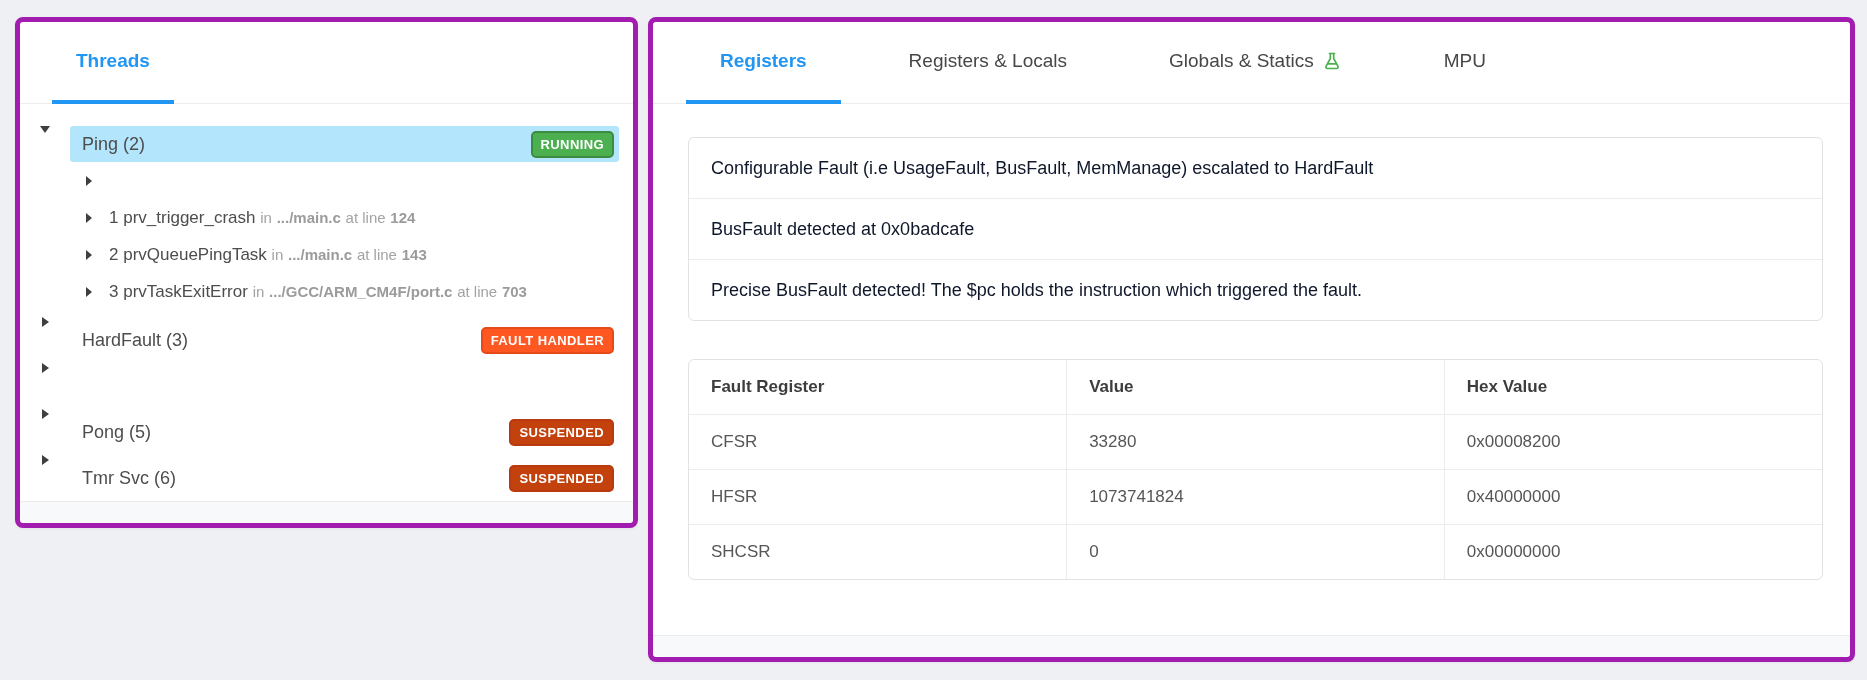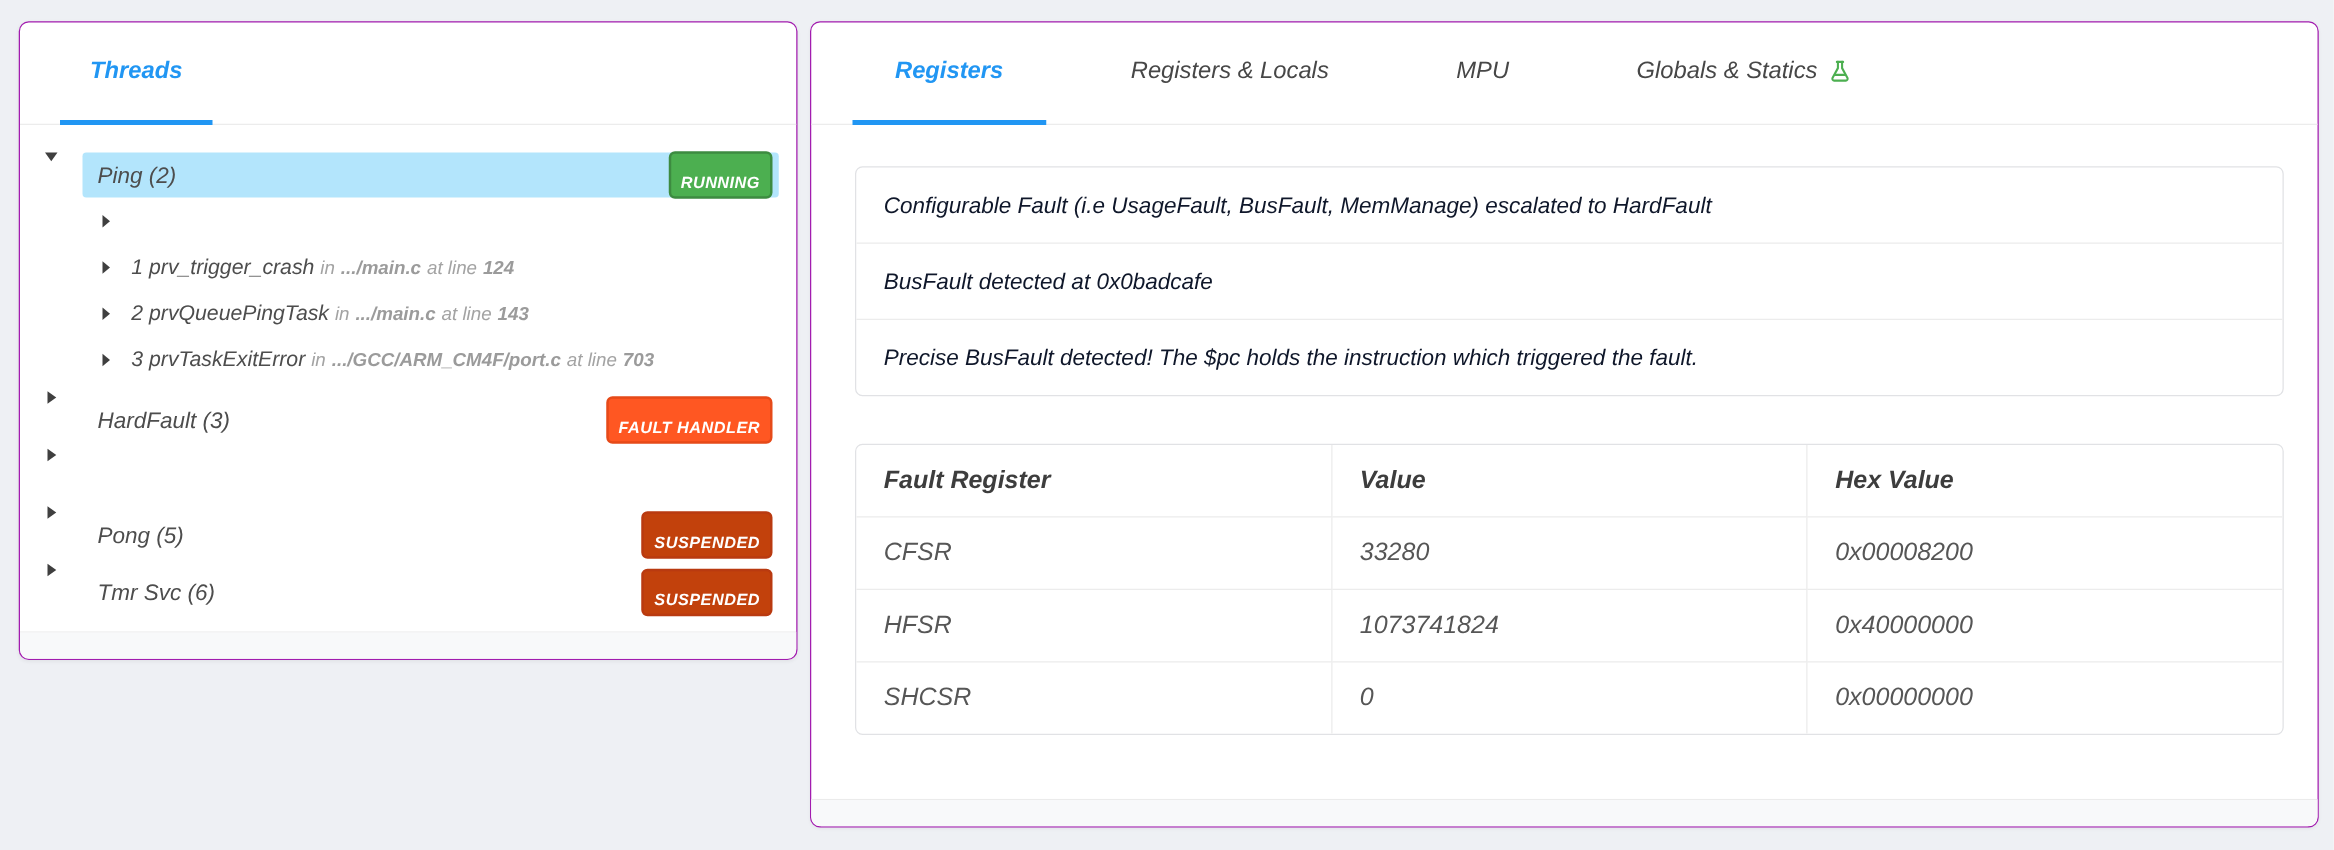--- a/index.html
+++ b/index.html
@@ -7,24 +7,23 @@
   body {
     background:#eef0f4;
     font-family:"Liberation Sans","DejaVu Sans",sans-serif;
     color:#4d4d4d;
     position:relative;
     overflow:hidden;
   }
   .panel {
     position:absolute;
     background:#ffffff;
-    border:1px solid #a21caf;
+    border:5px solid #a21caf;
     border-radius:8px;
     box-shadow:0 1px 3px rgba(0,0,0,0.05);
-    font-style:italic;
   }
   .left-panel  { left:15px;  top:17px; width:623px;  height:511px; }
   .right-panel { left:648px; top:17px; width:1207px; height:645px; }
 
   
   .tabbar {
     height:82px;
     display:flex;
     align-items:stretch;
     border-bottom:1px solid #ececec;
@@ -88,21 +87,21 @@
     border-radius:3px;
   }
   .thread-main.selected { background:#b3e5fc; }
   .thread-name { font-size:18px; color:#4d4d4d; }
   .badge {
     margin-left:auto;
     color:#ffffff;
     font-size:13px;
     font-weight:700;
     letter-spacing:0.4px;
-    padding:15px 8px 4px;
+    padding:4px 8px 4px;
     border-radius:5px;
     border:2px solid transparent;
     white-space:nowrap;
   }
   .badge-running   { background:#4caf50; border-color:#3d8b40; }
   .badge-fault     { background:#ff5722; border-color:#e64a19; }
   .badge-ready     { background:#3a79b8; border-color:#2a5d96; }
   .badge-suspended { background:#c2410c; border-color:#b93a10; }
 
   .frame-row {
@@ -152,21 +151,21 @@
   .card-row:last-child { border-bottom:none; }
 
   .fault-card { margin-top:38px; }
   table.fault-table {
     width:100%;
     border-collapse:collapse;
     table-layout:fixed;
   }
   .fault-table th, .fault-table td {
     padding:17px 22px;
-    font-size:20px;
+    font-size:17px;
     text-align:left;
     border-right:1px solid #ececec;
     border-bottom:1px solid #ececec;
   }
   .fault-table th { font-weight:700; color:#3d3d3d; }
   .fault-table td { color:#565656; }
   .fault-table th:last-child, .fault-table td:last-child { border-right:none; }
   .fault-table tr:last-child td { border-bottom:none; }
 
   .flask-icon { display:inline-flex; align-items:center; }
@@ -284,31 +283,31 @@
 
 <section class="panel right-panel">
   <header class="tabbar">
     <div class="tab active">
       <span>Registers</span>
     </div>
     <div class="tab">
       <span>Registers &amp; Locals</span>
     </div>
     <div class="tab">
-      <span>MPU</span>
-    </div>
-    <div class="tab">
       <span>Globals &amp; Statics</span>
       <span class="flask-icon">
         <svg width="20" height="22" viewBox="0 0 24 24" fill="none" stroke="#4caf50" stroke-width="2" stroke-linecap="round" stroke-linejoin="round">
           <path d="M9 3h6"></path>
           <path d="M10 3v6L4.8 18.5A1.8 1.8 0 0 0 6.4 21h11.2a1.8 1.8 0 0 0 1.6-2.5L14 9V3"></path>
           <path d="M7.2 15.5h9.6"></path>
         </svg>
       </span>
+    </div>
+    <div class="tab">
+      <span>MPU</span>
     </div>
   </header>
 
   <div class="rp-content">
 
     <div class="card analysis-card">
       <div class="card-row">Configurable Fault (i.e UsageFault, BusFault, MemManage) escalated to HardFault</div>
       <div class="card-row">BusFault detected at 0x0badcafe</div>
       <div class="card-row">Precise BusFault detected! The $pc holds the instruction which triggered the fault.</div>
     </div>

